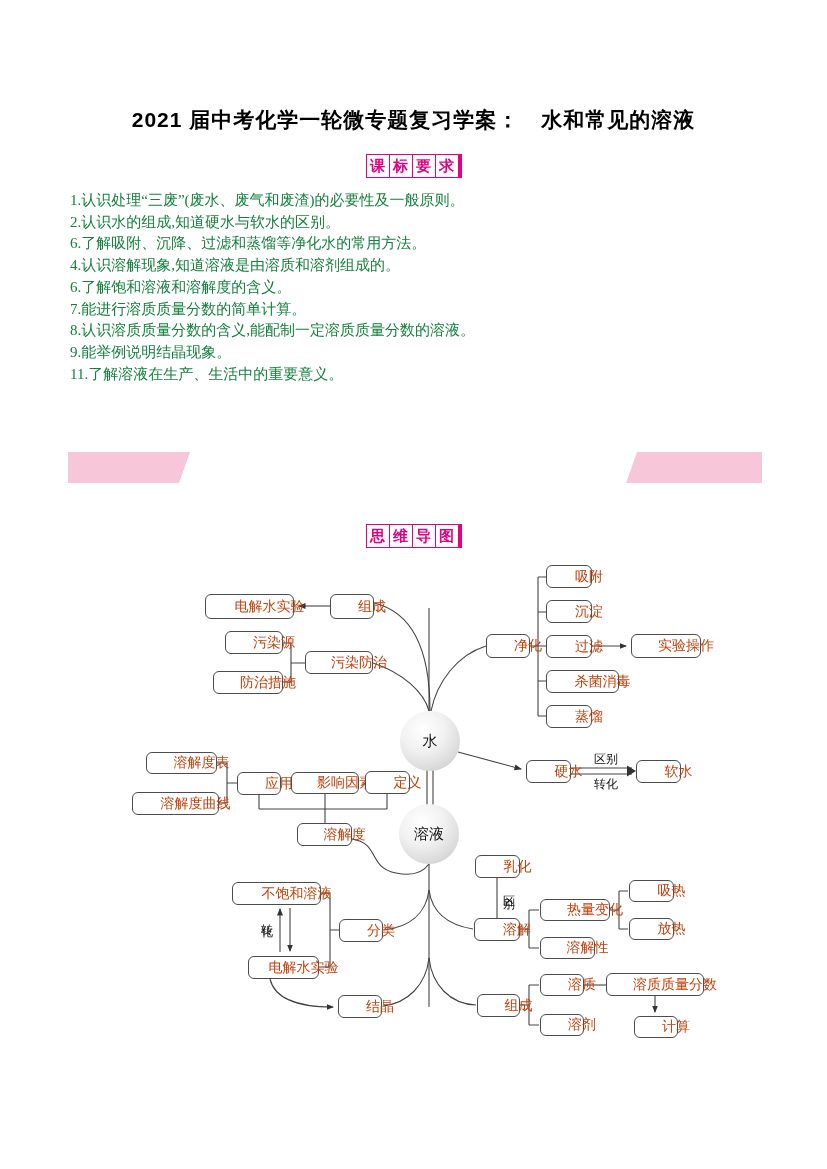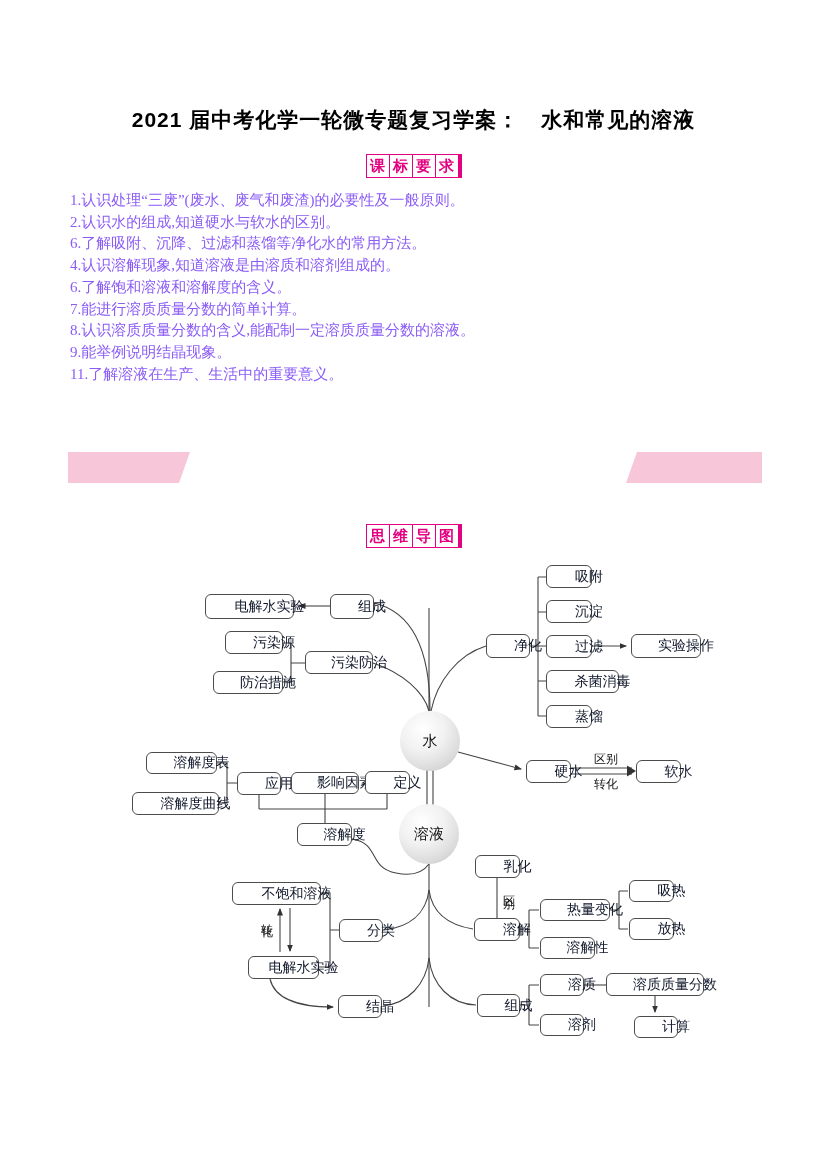--- a/index.html
+++ b/index.html
@@ -9,32 +9,32 @@
          font-family:"Liberation Sans","DejaVu Sans",sans-serif;
          font-weight:bold;font-size:21px;letter-spacing:1px;color:#000;margin:0;}
   
   .badge{position:absolute;left:50%;transform:translateX(-50%);display:inline-flex;
          border:1px solid #e4007f;border-right:4px solid #e4007f;background:#fff;}
   .badge .cell{width:22px;height:22px;display:flex;align-items:center;justify-content:center;
          font-family:"Liberation Sans","DejaVu Sans",sans-serif;
          font-size:15px;font-weight:bold;color:#e4007f;border-right:1px solid #e4007f;}
   .badge .cell:last-child{border-right:none;}
   
-  .reqs{position:absolute;left:70px;top:190px;width:700px;font-size:15px;line-height:21.7px;color:#8b5cf6;}
+  .reqs{position:absolute;left:70px;top:190px;width:700px;font-size:15px;line-height:21.7px;color:#15803d;}
   
   .banner-light{position:absolute;height:31px;top:452px;background:#f7c6d9;}
   .banner-center{position:absolute;top:449px;height:38px;background:#e4007f;
         display:flex;align-items:center;justify-content:center;}
   .banner-center span{font-family:"Liberation Sans","DejaVu Sans",sans-serif;
         font-weight:bold;font-size:21px;color:#111;letter-spacing:2px;}
   
   .map-lines{position:absolute;left:0;top:0;}
   .node{position:absolute;box-sizing:border-box;border:1px solid #4c4c4c;border-radius:6px;
         background:#fff;display:flex;align-items:center;justify-content:center;
-        font-size:14px;color:#0f172a;white-space:nowrap;z-index:2;padding-left:40px;}
+        font-size:14px;color:#c2410c;white-space:nowrap;z-index:2;padding-left:40px;}
   .hub{position:absolute;width:60px;height:60px;border-radius:50%;z-index:2;
        background:radial-gradient(circle at 38% 30%, #ffffff 0%, #f1f1f1 40%, #dcdcdc 70%, #bfbfbf 100%);
        display:flex;align-items:center;justify-content:center;font-size:15px;color:#111;}
   .elabel{position:absolute;font-size:12px;color:#111;z-index:2;white-space:nowrap;}
   .elabel.vert{writing-mode:vertical-rl;letter-spacing:2px;}
 </style>
 </head>
 <body>
 
 <div class="page">

